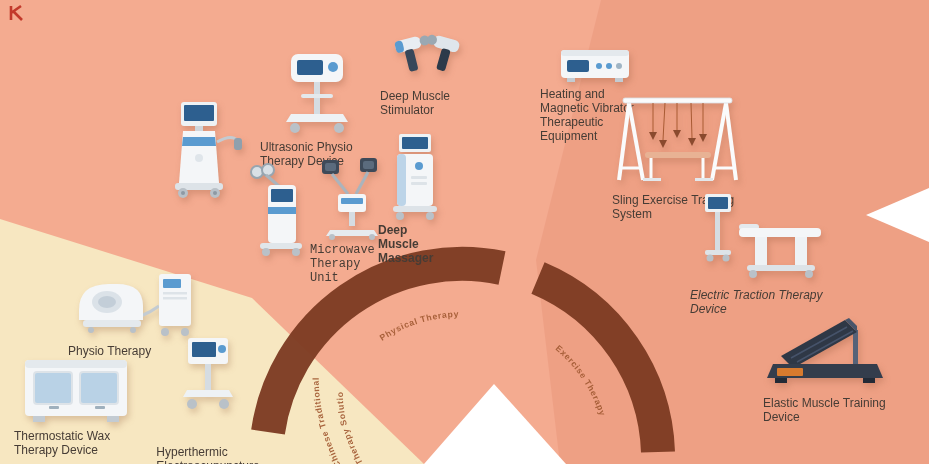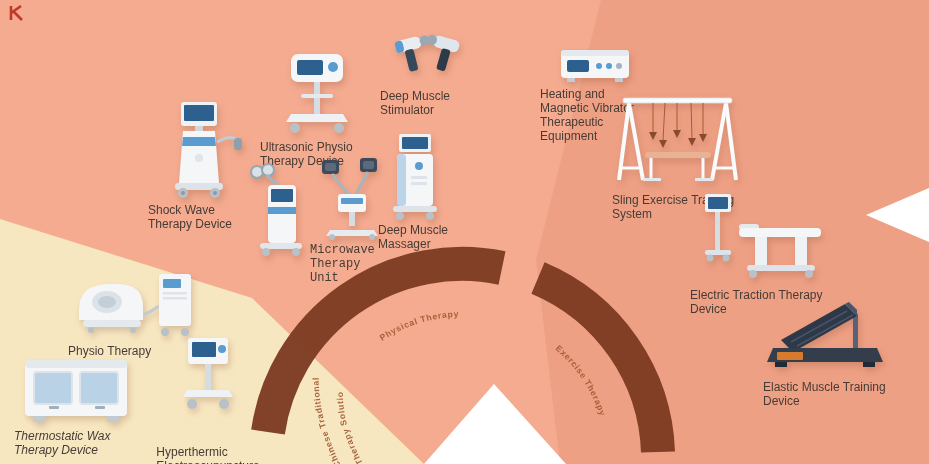--- a/index.html
+++ b/index.html
@@ -59,21 +59,20 @@
       <path d="M32,37 h32 l1,9 h-34 z" fill="#5a9bd0"></path>
       <circle cx="48" cy="58" r="4" fill="#dfe5ea"></circle>
       <path d="M66,42 Q80,34 86,40" stroke="#c3cbd2" stroke-width="3" fill="none"></path>
       <rect x="83" y="38" width="8" height="12" rx="3" fill="#8fa0ad"></rect>
       <rect x="24" y="83" width="48" height="7" rx="3" fill="#dde3e8"></rect>
       <circle cx="32" cy="93" r="5" fill="#b9c1c8"></circle>
         <circle cx="64" cy="93" r="5" fill="#b9c1c8"></circle>
       <circle cx="32" cy="93" r="2" fill="#8e99a3"></circle>
         <circle cx="64" cy="93" r="2" fill="#8e99a3"></circle>
     </svg>
-    <div class="plabel">Shock Wave Therapy Device</div>
   </div>
 
   <div class="product" style="left:260px;top:52px;width:112px;">
     <svg width="75" height="85" viewBox="0 0 75 85">
       <rect x="12" y="2" width="52" height="28" rx="7" fill="#f4f6f8"></rect>
       <rect x="18" y="8" width="26" height="15" rx="2" fill="#2d5f8f"></rect>
       <circle cx="54" cy="15" r="5" fill="#5a9bd0"></circle>
       <rect x="35" y="30" width="6" height="32" fill="#d5dce2"></rect>
       <rect x="22" y="42" width="32" height="4" rx="2" fill="#e4e9ed"></rect>
       <path d="M12,62 h52 l5,8 h-62 z" fill="#eef2f5"></path>
@@ -139,21 +138,21 @@
       <rect x="22" y="36" width="28" height="18" rx="3" fill="#f4f6f8"></rect>
       <rect x="25" y="40" width="22" height="6" rx="1" fill="#5a9bd0"></rect>
       <rect x="33" y="54" width="6" height="14" fill="#d5dce2"></rect>
       <path d="M14,72 h44 l4,6 h-52 z" fill="#e6ebef"></path>
       <circle cx="16" cy="79" r="3" fill="#b9c1c8"></circle>
         <circle cx="56" cy="79" r="3" fill="#b9c1c8"></circle>
     </svg>
     <div class="plabel">Microwave Therapy Unit</div>
   </div>
 
-  <div class="product" style="left:378px;top:132px;width:72px;">
+  <div class="product" style="left:378px;top:132px;width:72px;font-weight:bold;">
     <svg width="55" height="88" viewBox="0 0 55 88">
       <rect x="12" y="2" width="32" height="18" rx="2" fill="#eef2f5"></rect>
       <rect x="15" y="5" width="26" height="12" rx="1" fill="#2d5f8f"></rect>
       <rect x="10" y="22" width="36" height="52" rx="4" fill="#f4f6f8"></rect>
       <rect x="10" y="22" width="9" height="52" rx="4" fill="#bcd4e8"></rect>
       <circle cx="32" cy="34" r="4" fill="#5a9bd0"></circle>
       <rect x="24" y="44" width="16" height="3" rx="1" fill="#dde3e8"></rect>
       <rect x="24" y="50" width="16" height="3" rx="1" fill="#dde3e8"></rect>
       <rect x="6" y="74" width="44" height="6" rx="3" fill="#dde3e8"></rect>
       <circle cx="13" cy="84" r="4" fill="#b9c1c8"></circle>
@@ -187,40 +186,40 @@
           <path d="M84,44 h8 l-4,8 z"></path>
       </g>
       <rect x="30" y="62" width="66" height="6" rx="3" fill="#e8b294"></rect>
       <path d="M36,68 L36,88 M88,68 L88,88" stroke="#fafbfc" stroke-width="3"></path>
       <rect x="28" y="88" width="18" height="3" fill="#e3e8ec"></rect>
         <rect x="80" y="88" width="18" height="3" fill="#e3e8ec"></rect>
     </svg>
     <div class="plabel">Sling Exercise Training System</div>
   </div>
 
-  <div class="product" style="left:690px;top:190px;width:140px;">
+  <div class="product" style="left:690px;top:190px;width:140px;font-style:italic;">
     <svg width="130" height="95" viewBox="0 0 130 95">
       <rect x="10" y="4" width="26" height="18" rx="2" fill="#eef2f5"></rect>
       <rect x="13" y="7" width="20" height="12" rx="1" fill="#2d5f8f"></rect>
       <rect x="20" y="22" width="5" height="38" fill="#d5dce2"></rect>
       <rect x="10" y="60" width="26" height="5" rx="2" fill="#dde3e8"></rect>
       <circle cx="15" cy="68" r="3.5" fill="#b9c1c8"></circle>
         <circle cx="31" cy="68" r="3.5" fill="#b9c1c8"></circle>
       <rect x="44" y="34" width="20" height="6" rx="3" fill="#e4e9ed"></rect>
       <rect x="44" y="38" width="82" height="9" rx="4" fill="#f4f6f8"></rect>
       <rect x="60" y="47" width="12" height="28" fill="#eef2f5"></rect>
       <rect x="100" y="47" width="12" height="28" fill="#eef2f5"></rect>
       <rect x="52" y="75" width="68" height="6" rx="3" fill="#dde3e8"></rect>
       <circle cx="58" cy="84" r="4" fill="#b9c1c8"></circle>
         <circle cx="114" cy="84" r="4" fill="#b9c1c8"></circle>
     </svg>
     <div class="plabel">Electric Traction Therapy Device</div>
   </div>
 
-  <div class="product" style="left:763px;top:292px;width:128px;">
+  <div class="product" style="left:763px;top:308px;width:128px;">
     <svg width="120" height="85" viewBox="0 0 120 85">
       <rect x="86" y="22" width="5" height="34" fill="#566278"></rect>
       <path d="M14,48 L78,12 L90,24 L26,60 Z" fill="#2f3846"></path>
       <path d="M78,12 L90,24 L90,18 L82,10 Z" fill="#49556a"></path>
       <path d="M24,50 L80,19 M30,54 L86,23" stroke="#46536a" stroke-width="1.5" fill="none"></path>
       <path d="M6,56 h104 l6,14 h-116 z" fill="#343d4c"></path>
       <rect x="10" y="60" width="26" height="8" rx="1" fill="#d87a2e"></rect>
       <rect x="8" y="70" width="12" height="5" fill="#222a36"></rect>
         <rect x="96" y="70" width="12" height="5" fill="#222a36"></rect>
     </svg>
@@ -239,21 +238,21 @@
       <rect x="88" y="8" width="32" height="52" rx="3" fill="#f4f6f8"></rect>
       <rect x="92" y="13" width="18" height="9" rx="1" fill="#5a9bd0"></rect>
       <rect x="92" y="26" width="24" height="2.5" fill="#dde3e8"></rect>
         <rect x="92" y="31" width="24" height="2.5" fill="#dde3e8"></rect>
       <circle cx="94" cy="66" r="4" fill="#b9c1c8"></circle>
         <circle cx="114" cy="66" r="4" fill="#b9c1c8"></circle>
     </svg>
     <div class="plabel">Physio Therapy Apparatus</div>
   </div>
 
-  <div class="product" style="left:14px;top:358px;width:124px;font-style:italic;">
+  <div class="product" style="left:14px;top:358px;width:124px;">
     <svg width="110" height="68" viewBox="0 0 110 68">
       <rect x="4" y="2" width="102" height="56" rx="4" fill="#f4f6f8"></rect>
       <rect x="4" y="2" width="102" height="8" rx="4" fill="#e4e9ed"></rect>
       <rect x="13" y="14" width="38" height="32" rx="3" fill="#b9d2e6" stroke="#dde3e8" stroke-width="2"></rect>
       <rect x="59" y="14" width="38" height="32" rx="3" fill="#b9d2e6" stroke="#dde3e8" stroke-width="2"></rect>
       <rect x="28" y="48" width="10" height="3" rx="1" fill="#9fb0bd"></rect>
       <rect x="74" y="48" width="10" height="3" rx="1" fill="#9fb0bd"></rect>
       <rect x="12" y="58" width="12" height="6" fill="#c3cbd2"></rect>
         <rect x="86" y="58" width="12" height="6" fill="#c3cbd2"></rect>
     </svg>

